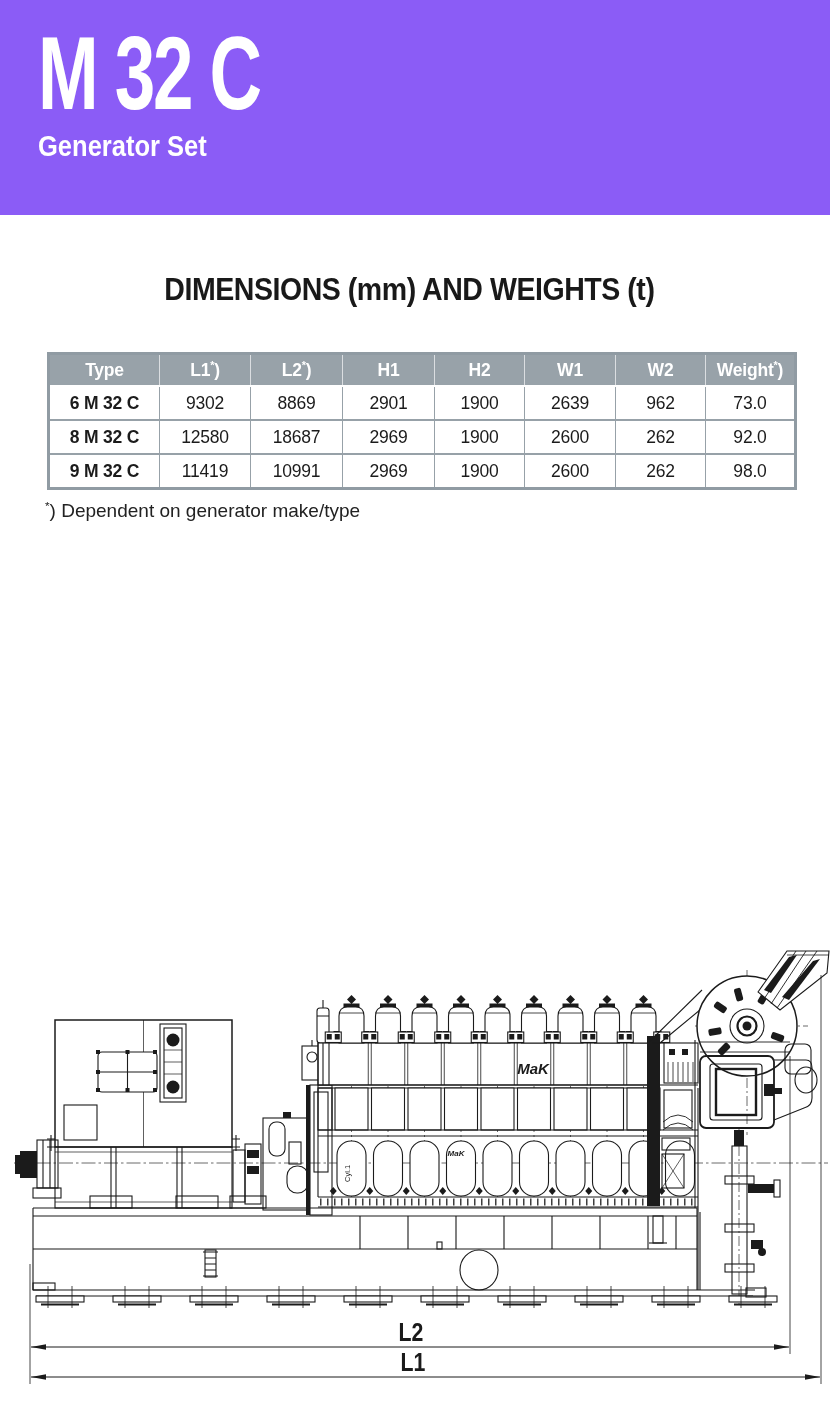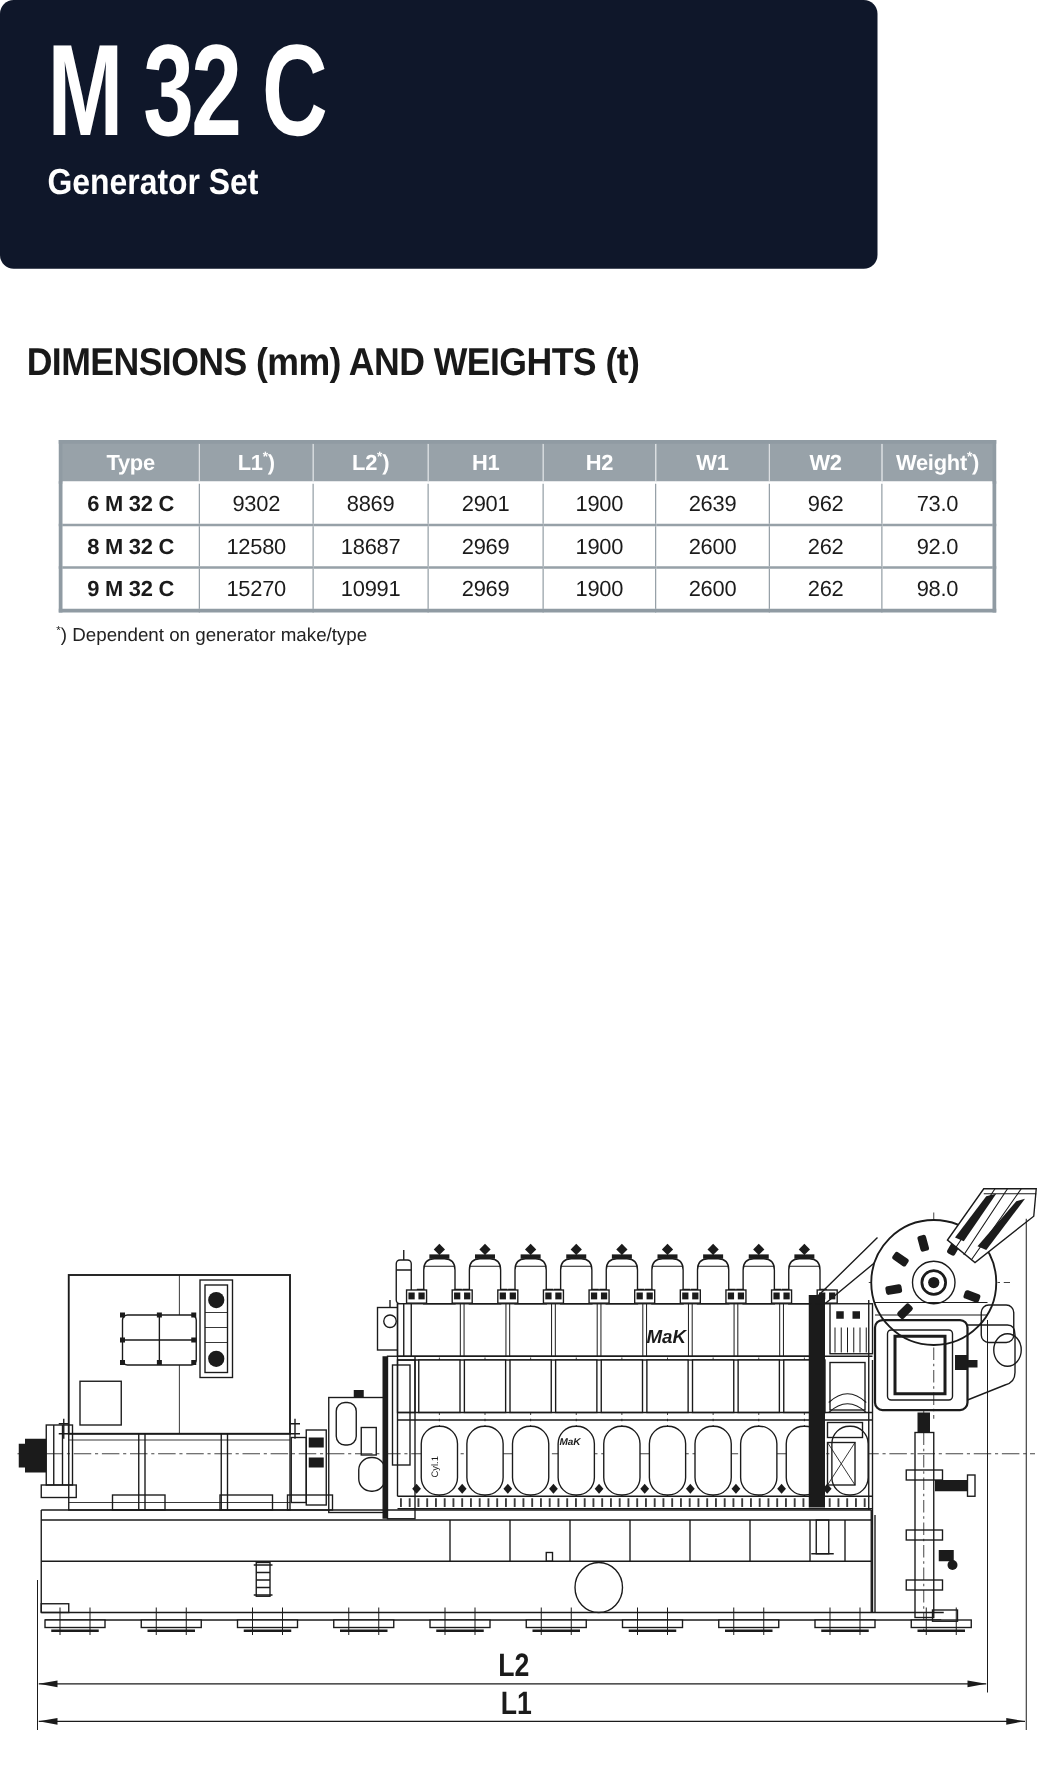--- a/index.html
+++ b/index.html
@@ -1,31 +1,31 @@
 <!DOCTYPE html>
 <html><head>
 <meta charset="utf-8">
 <style>
   html,body{margin:0;padding:0;}
   body{
     width:830px;height:1421px;position:relative;background:#ffffff;
     font-family:"Liberation Sans", sans-serif;color:#1b1b1b;overflow:hidden;
   }
   
-  .banner{position:absolute;left:0;top:0;width:702px;height:215px;background:#0f172a;border-radius:11px;}
+  .banner{position:absolute;left:0;top:0;width:830px;height:215px;background:#8b5cf6;}
   .banner .model{
     position:absolute;left:38px;top:14px;font-size:104px;font-weight:bold;color:#fff;
     transform:scaleX(0.70);transform-origin:left top;letter-spacing:-3px;white-space:nowrap;
   }
   .banner .subtitle{
     position:absolute;left:38px;top:130px;font-size:29px;font-weight:bold;color:#fff;
     transform:scaleX(0.88);transform-origin:left top;white-space:nowrap;
   }
   
-  .section-title-wrap{position:absolute;left:0;top:272px;width:676px;text-align:left;}
+  .section-title-wrap{position:absolute;left:0;top:272px;width:676px;text-align:right;}
   .section-title{
     display:inline-block;font-size:31px;font-weight:bold;color:#191919;
     transform:scaleX(0.92);transform-origin:center top;white-space:nowrap;letter-spacing:-0.5px;
   }
   
   .dim-table{
     position:absolute;left:47px;top:352px;width:747px;border-collapse:collapse;table-layout:fixed;
     border:3px solid #909ba3;font-size:17.5px;padding-left:48px;
   }
   .dim-table th{
@@ -34,21 +34,21 @@
   }
   .dim-table th:first-child{border-left:none;}
   .dim-table td{
     background:#ffffff;color:#1b1b1b;height:32px;text-align:center;vertical-align:middle;
     border-left:1.5px solid #97a1a8;border-top:2px solid #97a1a8;padding:0;letter-spacing:-0.2px;margin-left:15px;
   }
   .dim-table td:first-child{border-left:none;font-weight:bold;}
   .dim-table tbody tr:first-child td{border-top:2px solid #ffffff;}
   sup{font-size:62%;vertical-align:super;line-height:0;}
   
-  .footnote{position:absolute;left:45px;top:500px;font-size:15px;color:#222;}
+  .footnote{position:absolute;left:45px;top:500px;font-size:19px;color:#222;}
   
   .drawing{position:absolute;left:0;top:950px;width:830px;height:471px;}
   svg text{font-family:"Liberation Sans", sans-serif;}
 </style>
 </head>
 <body>
 
 <div class="banner">
   <div class="model">M 32 C</div>
   <div class="subtitle">Generator Set</div>
@@ -97,21 +97,21 @@
       <td>12580</td>
       <td>18687</td>
       <td>2969</td>
       <td>1900</td>
       <td>2600</td>
       <td>262</td>
       <td>92.0</td>
     </tr>
     <tr>
       <td>9 M 32 C</td>
-      <td>15270</td>
+      <td>11419</td>
       <td>10991</td>
       <td>2969</td>
       <td>1900</td>
       <td>2600</td>
       <td>262</td>
       <td>98.0</td>
     </tr>
   </tbody>
 </table>
 

